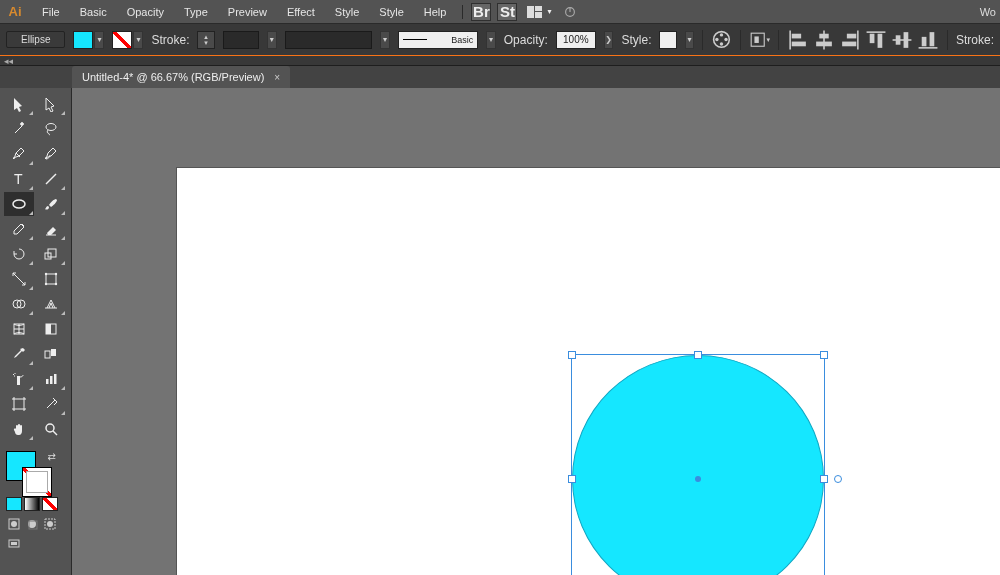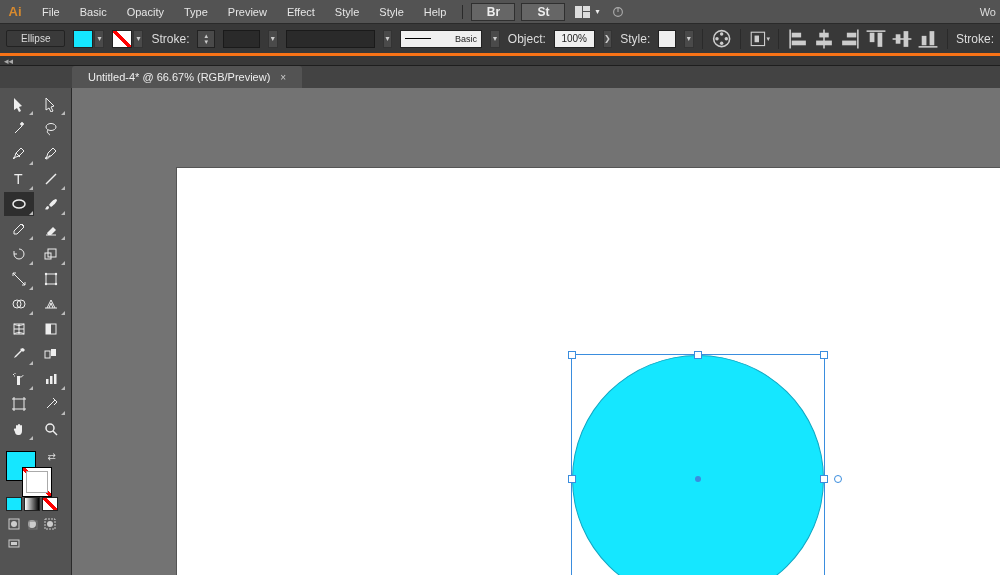--- a/index.html
+++ b/index.html
@@ -17,44 +17,44 @@
     --sel-blue:#3a8dde;
   }
   *{box-sizing:border-box;font-family:"Segoe UI",Arial,sans-serif;}
   body{margin:0;width:1000px;height:575px;overflow:hidden;background:var(--bg-dark);color:var(--text);font-size:11px;position:relative;}
   
   .menubar{height:24px;background:var(--bg-mid);display:flex;align-items:center;padding:0 4px;border-bottom:1px solid #2a2a2a;}
   .logo{width:22px;height:16px;font-weight:900;color:var(--orange);font-size:13px;display:flex;align-items:center;justify-content:center;margin-right:6px;}
   .menu-item{padding:2px 10px;height:100%;display:flex;align-items:center;color:var(--text);cursor:default;}
   .menu-sep{width:1px;height:14px;background:#2a2a2a;margin:0 6px;}
   .extras{display:flex;align-items:center;gap:6px;margin-left:2px;}
-  .ext-btn{width:44px;height:18px;background:#666;display:flex;align-items:center;justify-content:center;color:#eee;font-size:12px;font-weight:700;border:1px solid #2f2f2f;}
+  .ext-btn{width:20px;height:18px;background:#666;display:flex;align-items:center;justify-content:center;color:#eee;font-size:15px;font-weight:700;border:1px solid #2f2f2f;}
   .ext-essentials{width:30px;height:18px;display:flex;align-items:center;justify-content:center;color:#eee;}
   .ext-power{width:22px;height:18px;display:flex;align-items:center;justify-content:center;color:#aaa;}
   .wo{position:absolute;right:0;top:0;height:24px;display:flex;align-items:center;padding:0 4px;color:#ddd;font-size:11px;}
   
-  .controlbar{height:32px;background:var(--bg-darker);border-bottom:3px solid #f97316;display:flex;align-items:center;padding:11px 6px;gap:8px;}
+  .controlbar{height:32px;background:var(--bg-darker);border-bottom:1px solid #f97316;display:flex;align-items:center;padding:11px 6px;gap:8px;}
   .mode-label{background:#3a3a3a;border:1px solid #222;border-radius:2px;padding:2px 14px;color:#ddd;font-size:10px;}
   .swatch{width:20px;height:18px;border:1px solid #222;}
   .dropdown{width:10px;height:18px;display:flex;align-items:center;justify-content:center;color:#ccc;font-size:8px;border:1px solid #333;background:#4a4a4a;}
   .label{color:#ddd;font-size:12px;}
   .num-box{width:22px;height:18px;background:#4a4a4a;border:1px solid #222;display:flex;align-items:center;justify-content:center;color:#ccc;}
   .dark-box{background:#2a2a2a;border:1px solid #1a1a1a;height:18px;}
   .brush-sample{height:18px;background:#efefef;border:1px solid #222;display:flex;align-items:center;font-size:9px;color:#222;padding:0 4px;gap:4px;position:relative;}
   .brush-sample .line{flex:1;height:1px;background:#000;}
   .opacity-box{width:42px;height:18px;background:#efefef;border:1px solid #222;color:#222;font-size:10px;display:flex;align-items:center;justify-content:center;}
   .style-swatch{width:18px;height:18px;background:#efefef;border:1px solid #222;}
   .icon-btn{width:22px;height:20px;display:flex;align-items:center;justify-content:center;color:#ccc;}
   .vsep{width:1px;height:20px;background:#2a2a2a;}
   .align-group{display:flex;gap:4px;}
   
   .tab-strip{height:10px;background:var(--bg-darker);border-bottom:1px solid #1e1e1e;position:relative;}
   .tab-strip .chev{position:absolute;left:4px;top:0;font-size:9px;color:#aaa;}
   .tab-row{display:flex;align-items:flex-end;background:var(--bg-dark);height:22px;padding-left:72px;border-bottom:0;}
-  .tab{height:22px;background:var(--bg-mid);padding:0 16px;display:flex;align-items:center;gap:10px;color:#eee;font-size:11px;border-top-left-radius:3px;border-top-right-radius:3px;}
+  .tab{height:22px;background:var(--bg-mid);padding:0 10px;display:flex;align-items:center;gap:10px;color:#eee;font-size:11px;border-top-left-radius:3px;border-top-right-radius:3px;}
   .tab-close{color:#ccc;font-size:10px;cursor:default;}
   .toolbox{position:absolute;left:0;top:88px;width:72px;bottom:0;background:var(--bg-mid);border-right:1px solid #2a2a2a;padding:4px;}
   .tool-grid{display:grid;grid-template-columns:1fr 1fr;gap:1px;}
   .tool{width:30px;height:24px;display:flex;align-items:center;justify-content:center;color:#eee;position:relative;}
   .tool.sel{background:#2e2e2e;}
   .tool-corner{position:absolute;right:1px;bottom:1px;width:0;height:0;border-left:4px solid transparent;border-bottom:4px solid #bbb;}
   .tool svg{width:16px;height:16px;}
   .fill-stroke{position:relative;width:60px;height:46px;margin-top:8px;}
   .fs-fill{position:absolute;left:2px;top:2px;width:30px;height:30px;background:var(--swatch);border:1px solid #000;}
   .fs-stroke{position:absolute;left:18px;top:18px;width:30px;height:30px;background:#fff;border:1px solid #000;}
@@ -138,21 +138,21 @@
 
   <div class="dark-box" style="width:92px;"></div>
   <div class="dropdown">▾</div>
 
   <div class="brush-sample" style="width:84px;gap:24px;">
     <div class="line"></div>
       <span>Basic</span>
   </div>
   <div class="dropdown">▾</div>
 
-  <span class="label">Object:</span>
+  <span class="label">Opacity:</span>
   <div class="opacity-box">100%</div>
   <div class="dropdown">❯</div>
 
   <span class="label">Style:</span>
   <div class="style-swatch"></div>
   <div class="dropdown">▾</div>
 
   <div class="vsep"></div>
   <div class="icon-btn">
     <svg viewBox="0 0 16 16">

